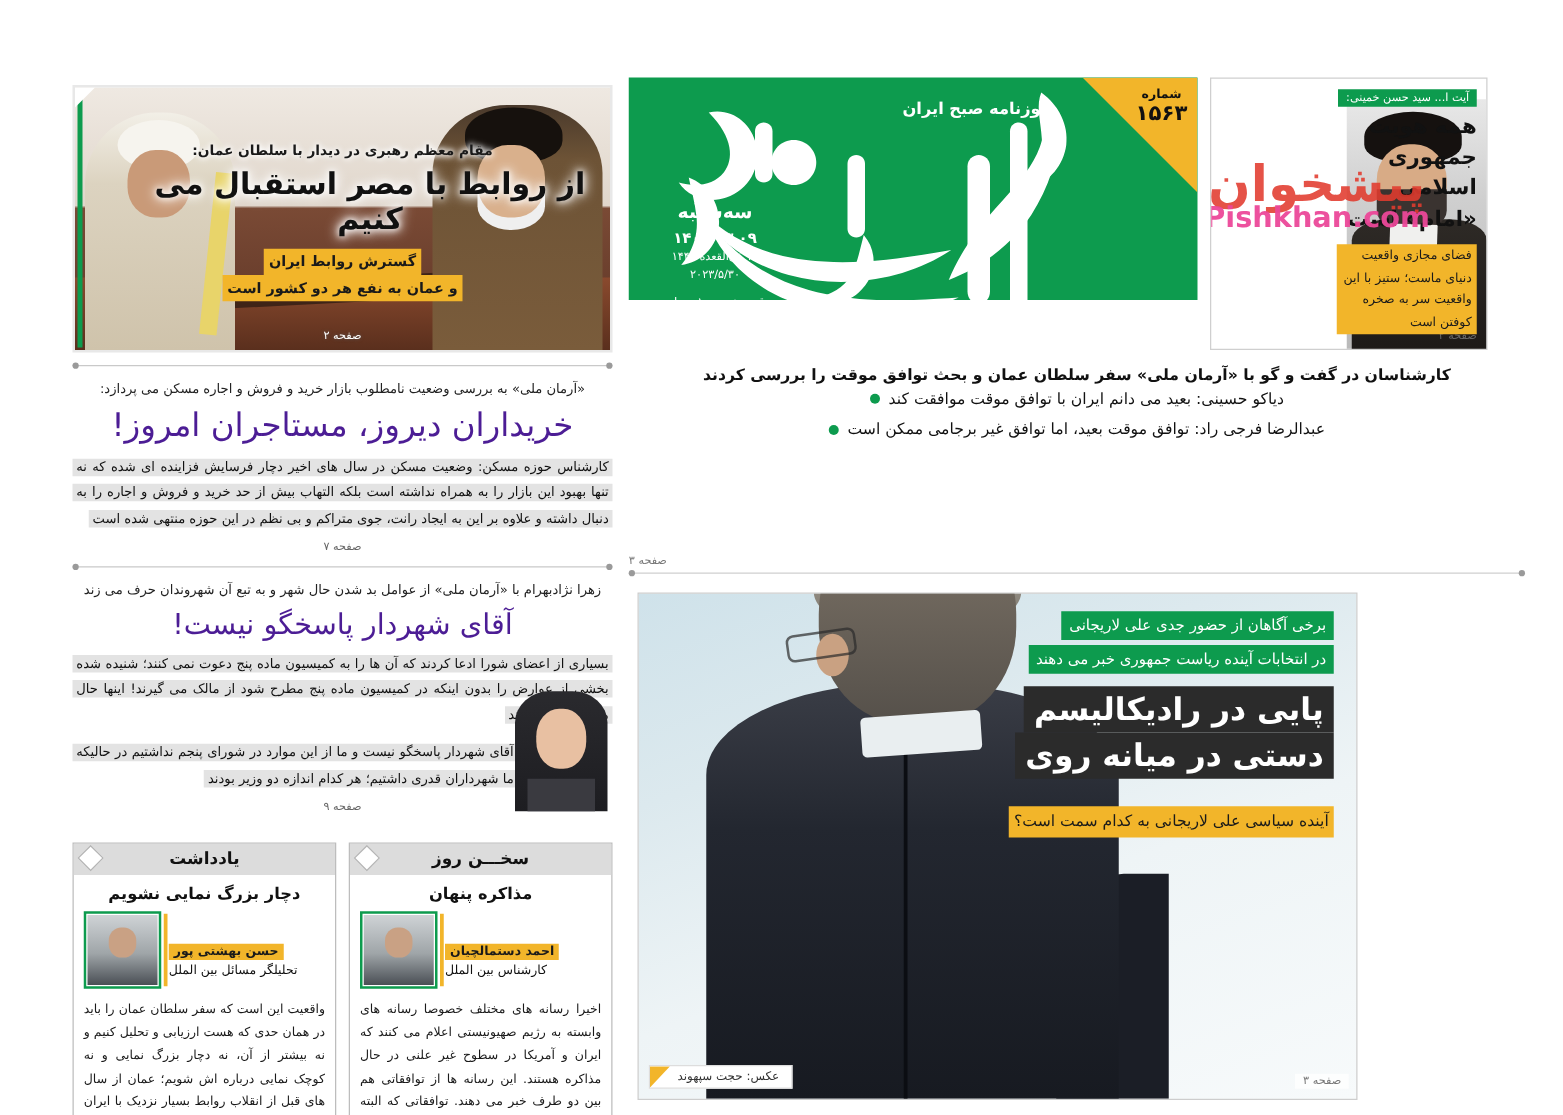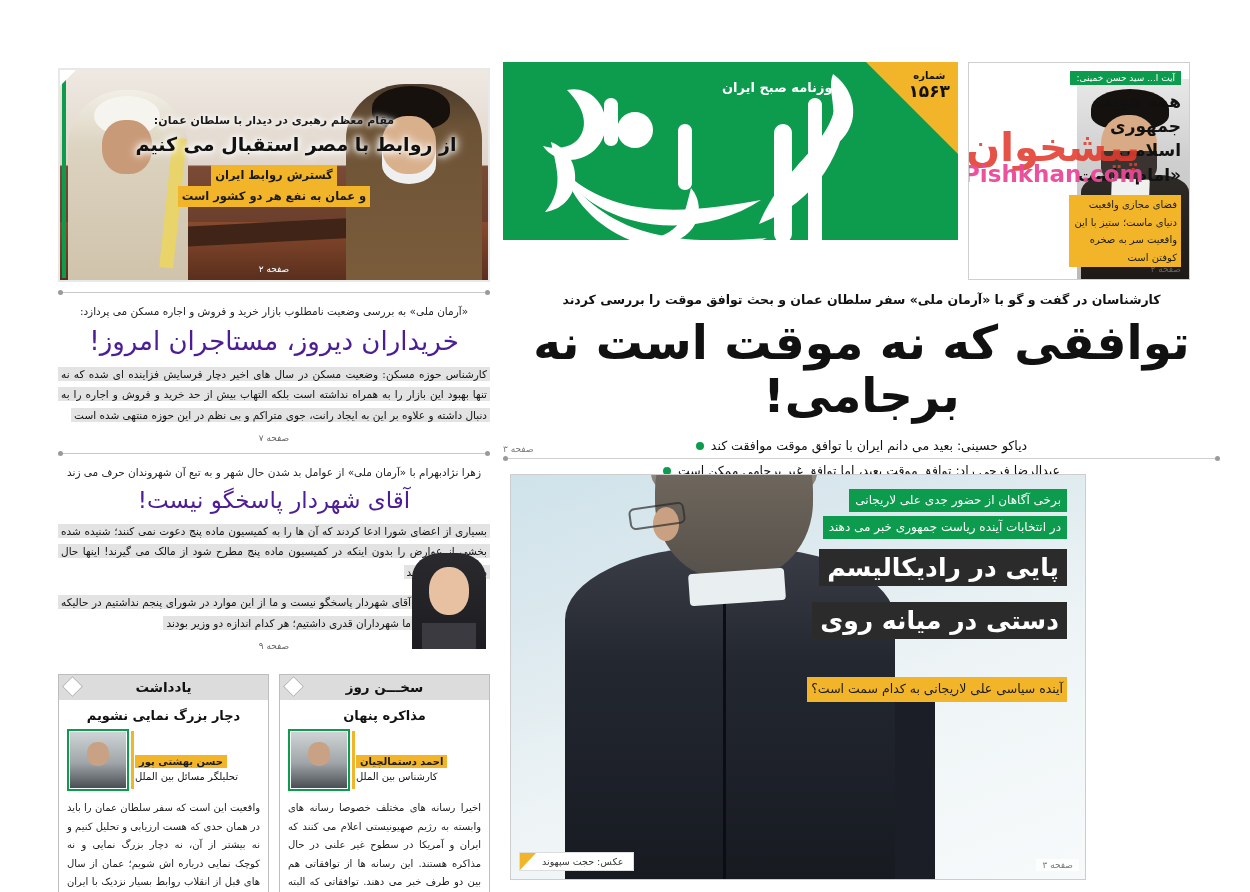--- a/index.html
+++ b/index.html
@@ -47,21 +47,21 @@
     border-radius:44% 44% 0 0/28% 28% 0 0;
   }
   .fig-right:before{content:"";position:absolute;left:26px;top:2px;width:78px;height:44px;background:#16110d;border-radius:50% 50% 40% 40%;}
   .fig-right:after{content:"";position:absolute;left:36px;top:32px;width:54px;height:58px;background:#d9b08c;border-radius:45%;}
   .fig-right .beard{position:absolute;left:36px;top:62px;width:54px;height:38px;background:#efefef;border-radius:0 0 50% 50%;}
   .floor{position:absolute;left:0;right:0;bottom:0;height:58px;background:linear-gradient(180deg,#8a4a2e,#5a2f1d);}
   .floor:after{content:"";position:absolute;left:22%;right:22%;top:0;height:20px;background:#3f2417;transform:skewY(-3deg);}
 
   .photo-lead .txtwrap{position:absolute;left:0;right:0;top:44px;text-align:center;z-index:5;}
   .lead-kicker{font-size:11px;color:#1a1a1a;font-weight:bold;text-shadow:0 0 4px #fff,0 0 6px #fff,0 0 8px #fff;}
-  .lead-title{font-size:19px;font-weight:bold;color:#111;margin-top:6px;text-shadow:0 0 5px #fff,0 0 9px #fff,0 0 12px #fff;letter-spacing:-0.5px;margin-left:44px;}
+  .lead-title{font-size:24px;font-weight:bold;color:#111;margin-top:6px;text-shadow:0 0 5px #fff,0 0 9px #fff,0 0 12px #fff;letter-spacing:-0.5px;margin-left:44px;}
   .lead-sub{margin-top:10px;line-height:1.65;font-size:11.5px;font-weight:bold;}
   .photo-lead .pagenum{position:absolute;left:0;right:0;bottom:6px;z-index:5;color:#fff;text-shadow:0 0 3px #555;}
 
   .hr-dot{height:1px;background:#c9c9c9;margin:10px 0;position:relative;}
   .hr-dot:before,.hr-dot:after{content:"";position:absolute;top:-2px;width:5px;height:5px;border-radius:50%;background:#9a9a9a;}
   .hr-dot:before{right:0;} .hr-dot:after{left:0;}
 
   .story{margin-top:6px;}
   .story .kicker{font-size:10.5px;text-align:center;color:#222;line-height:1.6;}
   .story h2{margin:6px 0 8px;font-size:26px;text-align:center;font-weight:normal;color:#4c1d95;letter-spacing:-0.5px;}
@@ -161,21 +161,21 @@
     border-radius:50% 50% 44% 44%;
   }
   .bp-hair{position:absolute;right:268px;bottom:378px;width:166px;height:92px;background:linear-gradient(180deg,#b6b2a8,#7e786e);border-radius:50% 50% 30% 30%;}
   .bp-ear{position:absolute;right:406px;bottom:338px;width:26px;height:34px;background:#c9a182;border-radius:50%;}
   .bp-glass{position:absolute;right:400px;bottom:352px;width:52px;height:18px;border:2px solid #2b2b2b;border-radius:6px;transform:rotate(-8deg);opacity:.7;}
   .bp-collar{position:absolute;right:300px;bottom:276px;width:96px;height:32px;background:#e9eef0;border-radius:4px;transform:rotate(-4deg);}
 
   .bp-block{position:absolute;right:18px;top:14px;width:280px;text-align:right;z-index:4;}
   .bp-g1{font-size:12px;line-height:1.6;margin-bottom:4px;}
   .bp-black{font-size:25px;font-weight:bold;line-height:1.32;margin-top:10px;}
-  .bp-black span{margin-bottom:16px;}
+  .bp-black span{margin-bottom:0;}
   .bp-yellow{margin-top:28px;font-size:12.5px;line-height:1.82;}
   .bp-yellow2{margin-top:22px;font-size:12.5px;line-height:1.82;}
   .bp-credit{position:absolute;left:8px;bottom:8px;background:#fff;border:1px solid #ddd;padding:3px 10px 3px 22px;font-size:9.5px;color:#333;z-index:5;}
   .bp-credit .tri{position:absolute;left:0;top:0;bottom:0;width:16px;background:#f2b52a;clip-path:polygon(0 0,100% 0,0 100%);}
   .bp-pagenum{position:absolute;right:6px;bottom:8px;font-size:9px;color:#777;background:rgba(255,255,255,.75);padding:1px 6px;z-index:5;}
 </style>
 </head>
 <body>
 
 <div class="page">
@@ -295,20 +295,28 @@
           <path d="M170 56 c4 0 7 3 7 7 l0 52 c0 4 -3 7 -7 7 c-4 0 -7 -3 -7 -7 l0 -52 c0 -4 3 -7 7 -7 z"></path>
           <path d="M176 120 c12 14 10 34 -4 46 c-10 9 -24 10 -34 4 c12 -2 22 -8 28 -18 c5 -9 7 -21 10 -32 z"></path>
           <path d="M120 44 c10 0 18 8 18 18 c0 10 -8 18 -18 18 c-10 0 -18 -8 -18 -18 c0 -10 8 -18 18 -18 z"></path>
           <path d="M96 30 c4 0 7 3 7 7 l0 34 c0 4 -3 7 -7 7 c-4 0 -7 -3 -7 -7 l0 -34 c0 -4 3 -7 7 -7 z"></path>
           <path d="M52 22 c18 -4 34 8 38 26 c4 18 -6 36 -24 42 c-14 5 -30 0 -38 -12 c14 4 28 2 36 -8 c8 -10 8 -28 -12 -48 z"></path>
           <path d="M36 74 c16 6 26 22 24 40 c-2 16 -14 28 -30 30 c10 -12 14 -26 12 -40 c-1 -10 -4 -20 -6 -30 z"></path>
         </g>
       </svg>
     </div>
 
+    <div class="mh-date">
+      <div class="mh-day">سه‌شنبه</div>
+      <div class="mh-gdate">۰۹ ۰۳ ۱۴۰۲</div>
+      <div class="mh-small">۱۰ ذی‌القعده ۱۴۴۴</div>
+      <div class="mh-small">۲۰۲۳/۵/۳۰</div>
+      <div class="mh-price">قیمت: ۱۰۰۰۰ تومان</div>
+      <div class="mh-url">armanmeli.ir</div>
+    </div>
   </div>
 
   <div class="tr-box">
     <div class="tr-photo">
       <div class="body"></div>
         <div class="turban"></div>
         <div class="face"></div>
       <div class="beard"></div>
         <div class="collar"></div>
     </div>
@@ -321,21 +329,20 @@
     </div>
     <div class="watermark">
       <div class="wm-fa">پیشخوان</div>
       <div class="wm-en">Pishkhan.com</div>
     </div>
     <div class="pagenum">صفحه ۲</div>
   </div>
 
   <div class="main-head">
     <div class="mh-kicker">کارشناسان در گفت و گو با «آرمان ملی» سفر سلطان عمان و بحث توافق موقت را بررسی کردند</div>
-    <div class="mh-title">توافقی که نه موقت است نه برجامی!</div>
     <div class="mh-bullets">
       <div>
           <span class="bdot"></span>
           <span>دیاکو حسینی: بعید می دانم ایران با توافق موقت موافقت کند</span>
         </div>
       <div>
           <span class="bdot"></span>
           <span>عبدالرضا فرجی راد: توافق موقت بعید، اما توافق غیر برجامی ممکن است</span>
         </div>
     </div>

